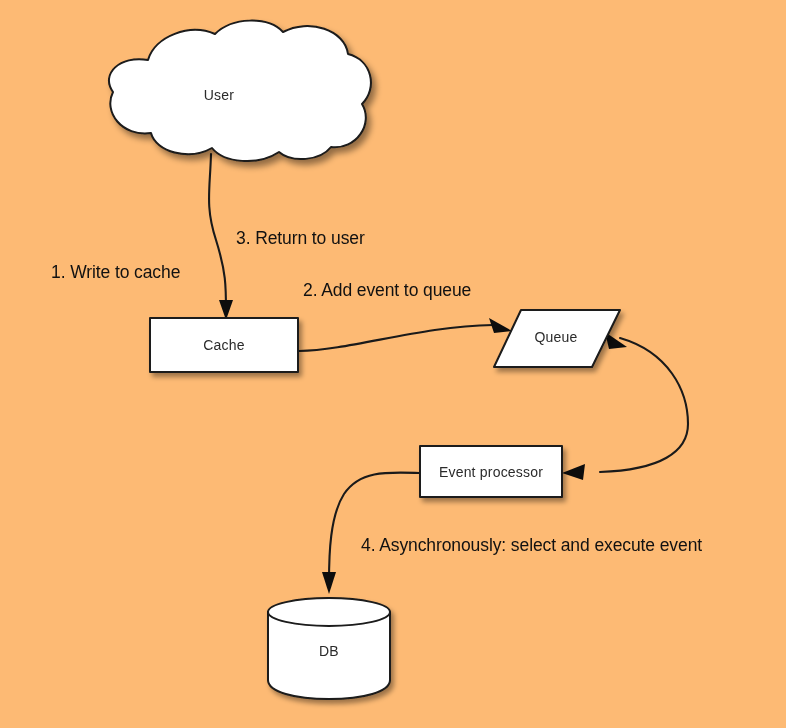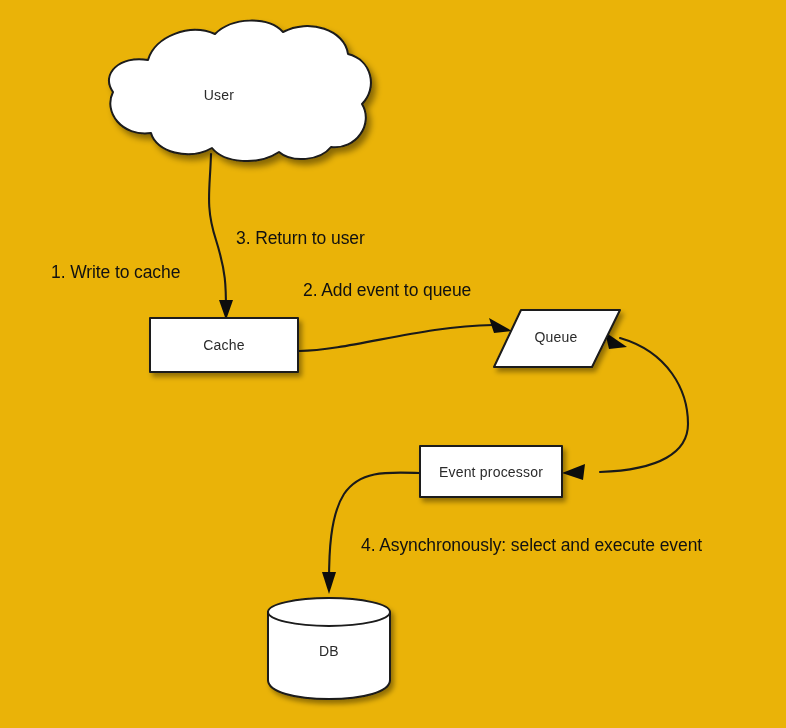--- a/index.html
+++ b/index.html
@@ -9,21 +9,21 @@
     background: #ffffff;
   }
   body {
     font-family: "Liberation Sans", sans-serif;
     -webkit-font-smoothing: antialiased;
   }
   #canvas {
     position: relative;
     width: 786px;
     height: 728px;
-    background: #eab308;
+    background: #fdba74;
     overflow: hidden;
   }
   #diagram-svg {
     position: absolute;
     left: 0;
     top: 0;
     width: 786px;
     height: 728px;
   }
   .node-label {

